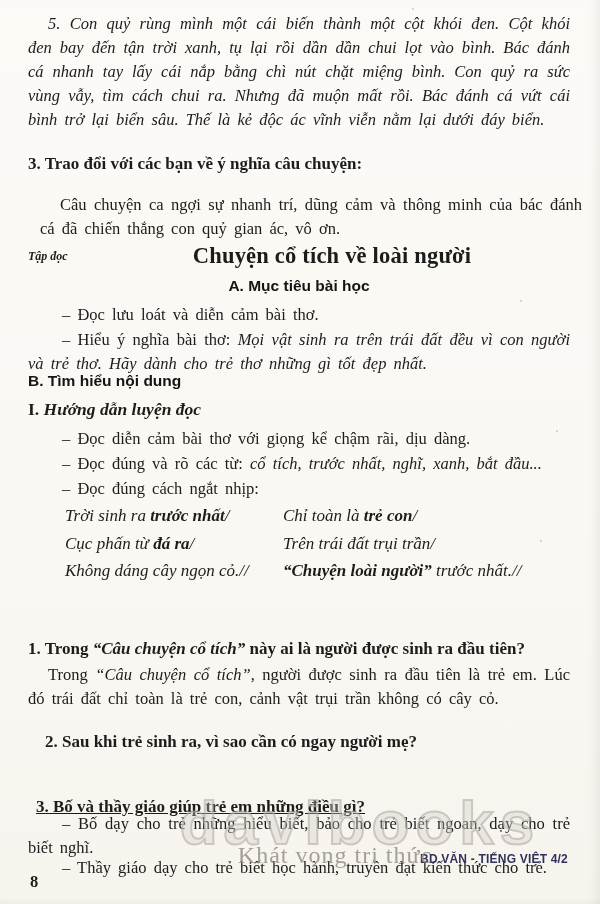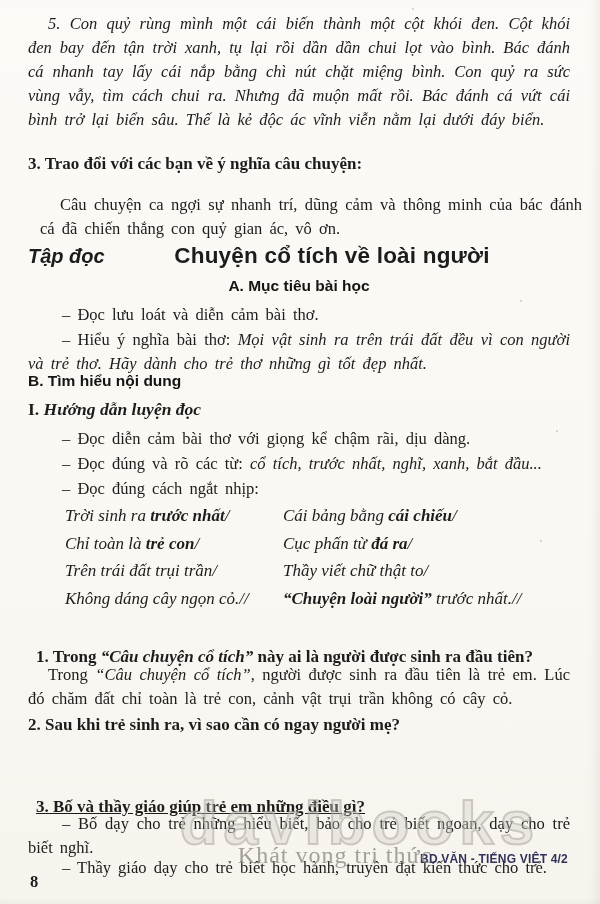--- a/index.html
+++ b/index.html
@@ -21,27 +21,27 @@
   .ital{font-style:italic;}
   .indent{text-indent:20px;}
   .dash{text-indent:34px;}
   .h-serif{font-weight:700;font-size:17px;line-height:24px;}
   .h-sans{font-family:"Liberation Sans", sans-serif;font-weight:700;font-size:15.5px;color:#141414;}
   .h-roman{font-weight:700;font-size:17.5px;}
   .h-roman .it{font-style:italic;}
   b{font-weight:700;}
   .lesson{display:flex;align-items:center;}
   .lesson-label{
-    font-family:Liberation Sans, sans-serif;
-    font-weight:700;font-style:italic;font-size:20px;
+    font-family:Liberation Serif, serif;
+    font-weight:700;font-style:italic;font-size:12px;
     width:96px;flex:none;
   }
   .lesson-title{
     flex:1;text-align:center;
-    font-family:Liberation Sans, sans-serif;
+    font-family:Liberation Serif, serif;
     font-weight:700;font-size:22.5px;letter-spacing:.2px;
     padding-right:30px;
   }
   .verse{
     position:absolute;left:65px;top:502px;
     display:grid;grid-template-columns:218px auto;
     font-style:italic;font-size:17px;line-height:27.5px;
   }
   .q{font-weight:700;font-size:17px;line-height:24px;}
   .q .qi{font-style:italic;}
@@ -93,34 +93,32 @@
 
   <p class="blk h-sans" style="top:372px;margin:0;">B. Tìm hiểu nội dung</p>
 
   <p class="blk h-roman" style="top:399px;margin:0;"><span>I. </span><span class="it">Hướng dẫn luyện đọc</span></p>
   <p class="blk serif dash" style="top:427px;margin:0;">– Đọc diễn cảm bài thơ với giọng kể chậm rãi, dịu dàng.</p>
   <p class="blk serif dash" style="top:452px;margin:0;"><span>– Đọc đúng và rõ các từ: </span><span class="ital">cổ tích, trước nhất, nghĩ, xanh, bắt đầu...</span></p>
   <p class="blk serif dash" style="top:477px;margin:0;">– Đọc đúng cách ngắt nhịp:</p>
 
   <div class="verse">
     <div><span>Trời sinh ra </span><b>trước nhất</b><span>/</span></div>
-    <div><span>Cái bảng bằng </span><b>cái chiếu</b><span>/</span></div>
     <div><span>Chỉ toàn là </span><b>trẻ con</b><span>/</span></div>
     <div><span>Cục phấn từ </span><b>đá ra</b><span>/</span></div>
     <div><span>Trên trái đất trụi trần/</span><b></b><span></span></div>
-    <div><span>Thầy viết chữ thật to/</span><b></b><span></span></div>
     <div><span>Không dáng cây ngọn cỏ.//</span><b></b><span></span></div>
     <div><span></span><b>“Chuyện loài người”</b><span> trước nhất.//</span></div>
   </div>
 
 
-  <p class="blk q" style="top:637px;margin:8px;"><span>1. Trong </span><span class="qi">“Câu chuyện cổ tích”</span><span> này ai là người được sinh ra đầu tiên?</span></p>
-  <p class="blk serif indent" style="top:663px;margin:0;"><span>Trong </span><span class="ital">“Câu chuyện cổ tích”</span><span>, người được sinh ra đầu tiên là trẻ em. Lúc đó chăm đất chỉ toàn là trẻ con, cảnh vật trụi trần không có cây cỏ.</span></p>
+  <p class="blk q" style="top:637px;margin:0;"><span>1. Trong </span><span class="qi">“Câu chuyện cổ tích”</span><span> này ai là người được sinh ra đầu tiên?</span></p>
+  <p class="blk serif indent" style="top:663px;margin:0;"><span>Trong </span><span class="ital">“Câu chuyện cổ tích”</span><span>, người được sinh ra đầu tiên là trẻ em. Lúc đó trái đất chỉ toàn là trẻ con, cảnh vật trụi trần không có cây cỏ.</span></p>
 
-  <p class="blk q" style="top:713px;margin:0;">2. Sau khi trẻ sinh ra, vì sao cần có ngay người mẹ?</p>
+  <p class="blk q" style="top:713px;margin:17px;">2. Sau khi trẻ sinh ra, vì sao cần có ngay người mẹ?</p>
 
   <p class="blk q" style="top:787px;margin:8px;text-decoration:underline;">3. Bố và thầy giáo giúp trẻ em những điều gì?</p>
   <p class="blk serif dash" style="top:812px;margin:0;">– Bố dạy cho trẻ những hiểu biết, bảo cho trẻ biết ngoan, dạy cho trẻ biết nghĩ.</p>
   <p class="blk serif dash" style="top:856px;margin:0;">– Thầy giáo dạy cho trẻ biết học hành, truyền đạt kiến thức cho trẻ.</p>
 
   <div class="wm wm-brand">davibooks</div>
   <div class="wm wm-slogan">Khát vọng tri thức</div>
 
   <div class="pagenum">8</div>
   <div class="footer">BD VĂN - TIẾNG VIỆT 4/2</div>

